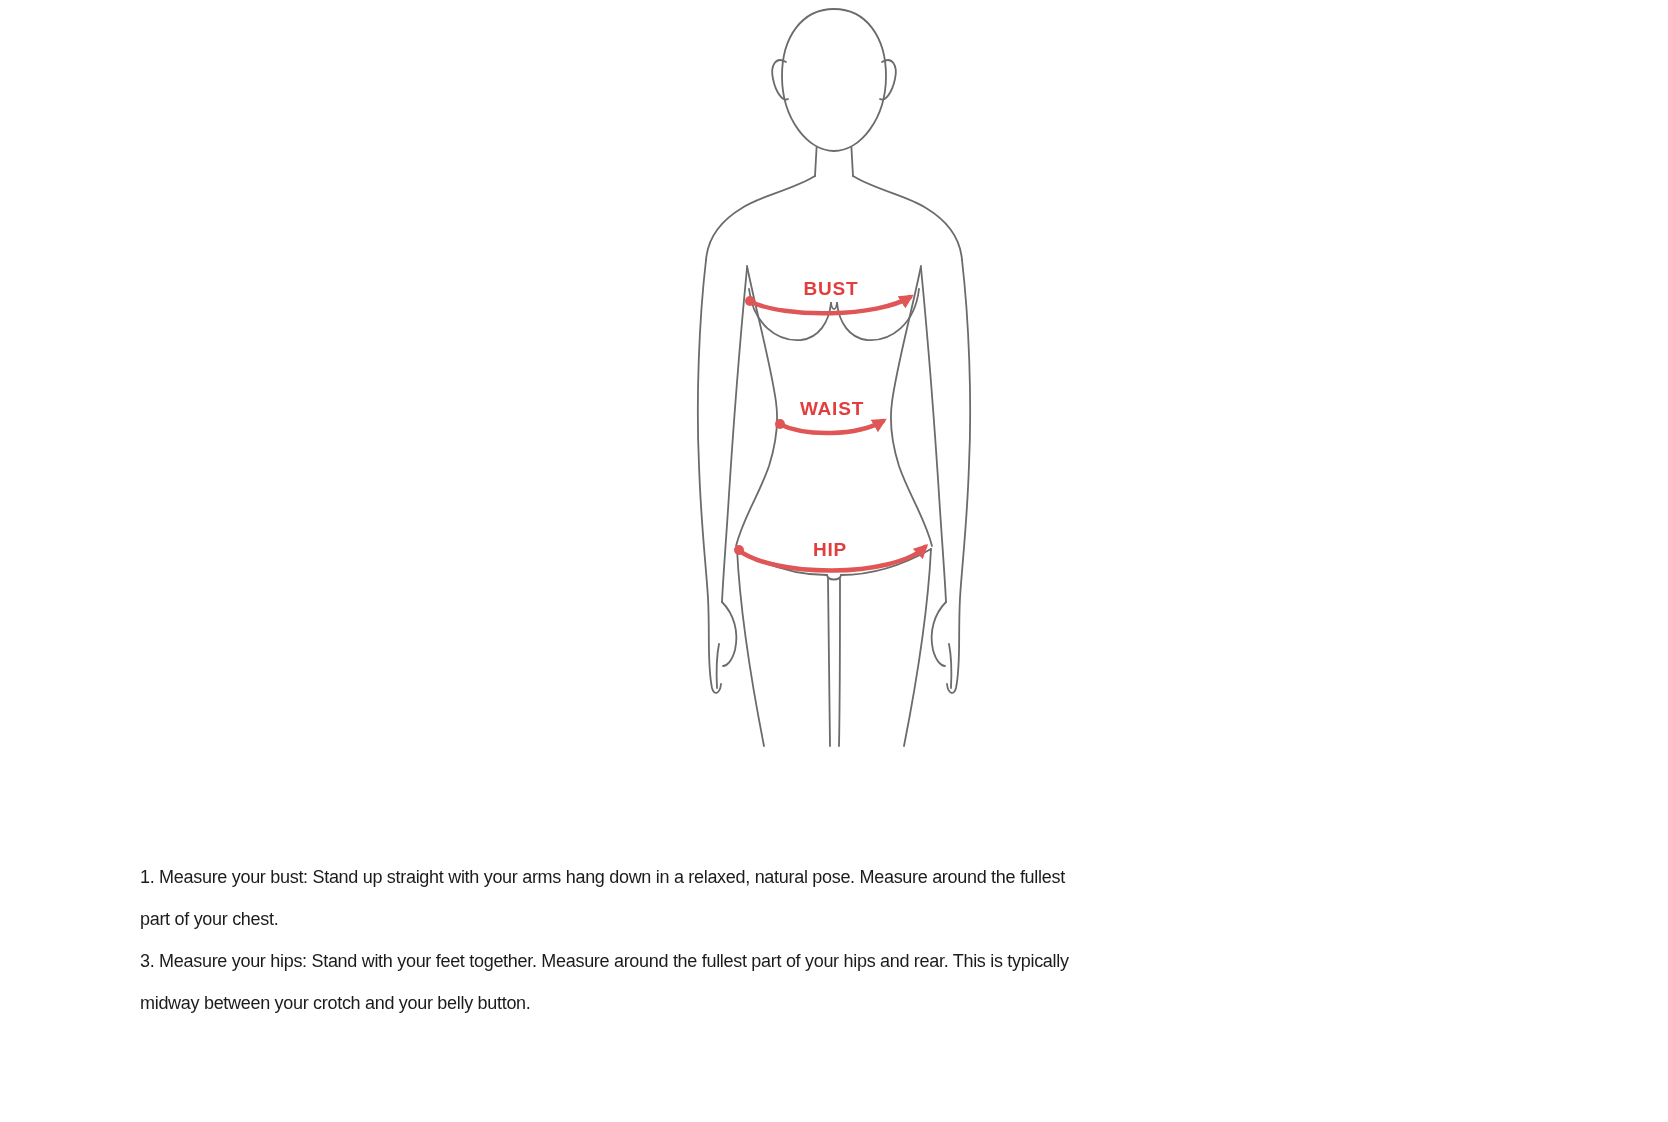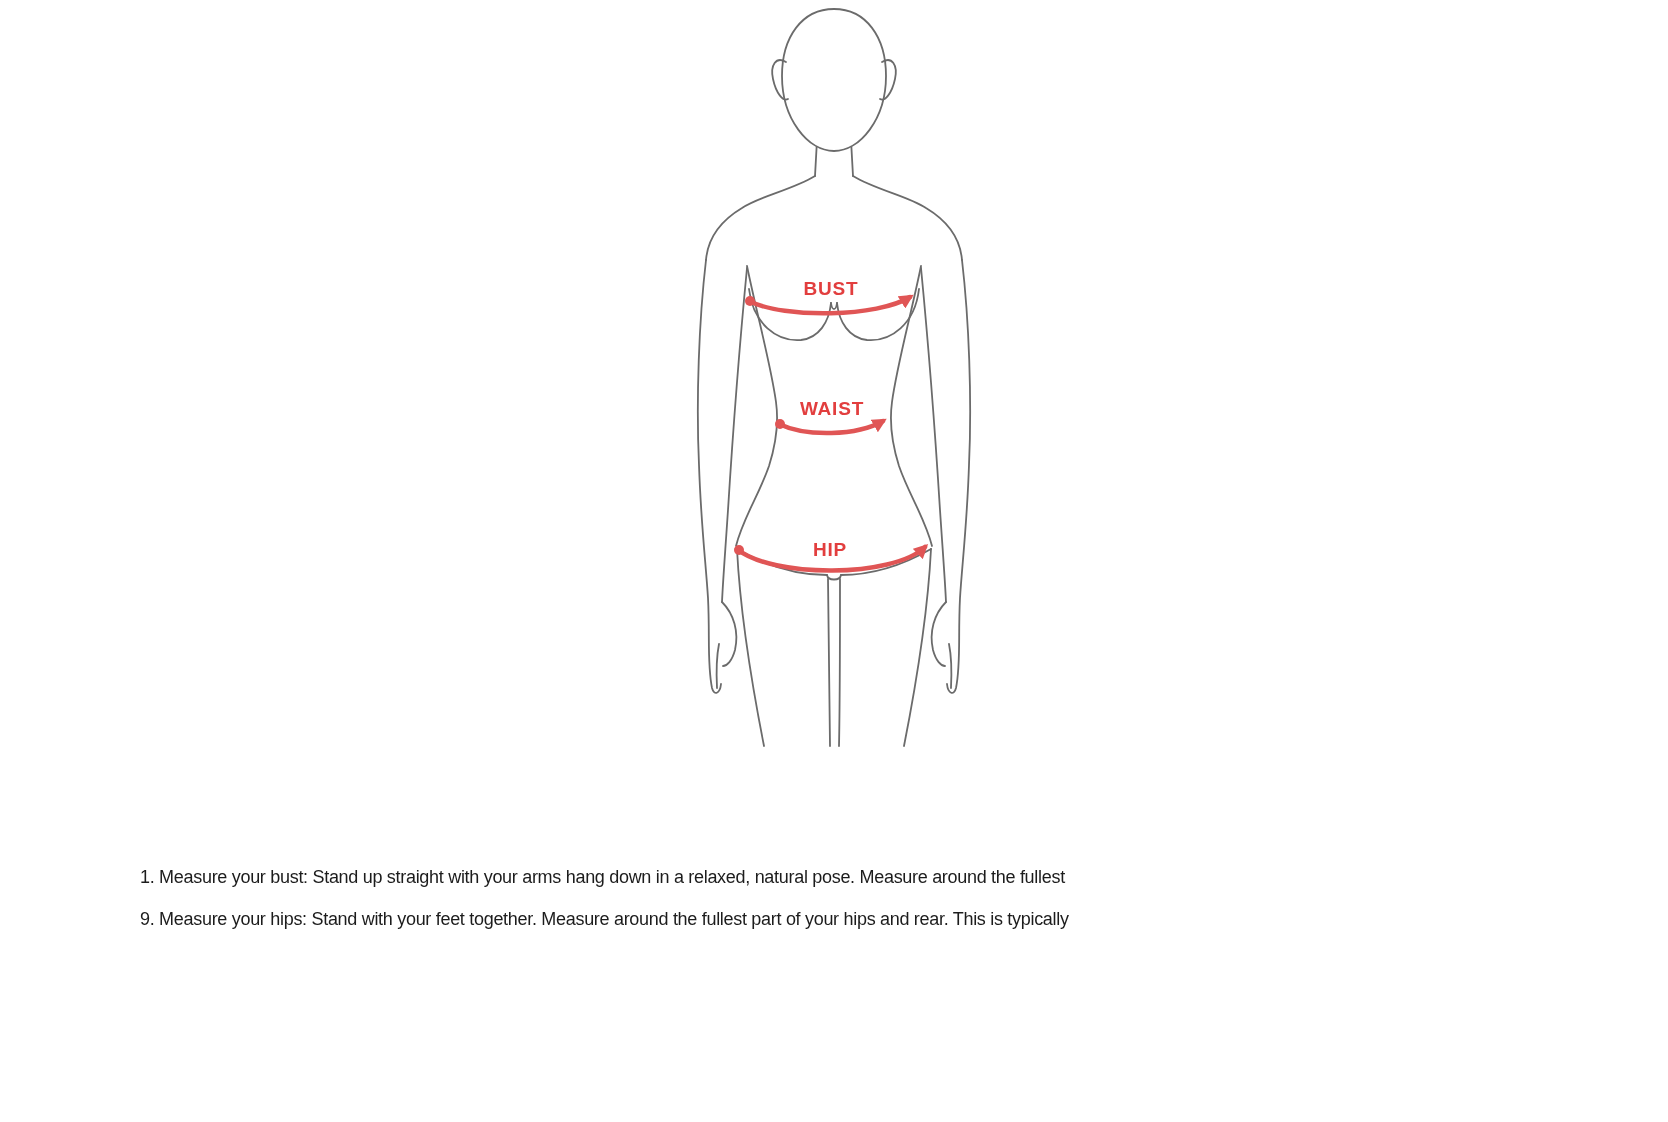--- a/index.html
+++ b/index.html
@@ -98,17 +98,19 @@
   <g fill="#e23e3e">
     <text x="831" y="295" text-anchor="middle">BUST</text>
     <text x="832" y="415" text-anchor="middle">WAIST</text>
     <text x="830" y="556" text-anchor="middle">HIP</text>
   </g>
 </svg>
 
 <div class="instructions">
   <div>
     <div class="iline">1. Measure your bust: Stand up straight with your arms hang down in a relaxed, natural pose. Measure around the fullest</div>
+    <div class="iline">part of your chest.</div>
   </div>
   <div>
-    <div class="iline">9. Measure your hips: Stand with your feet together. Measure around the fullest part of your hips and rear. This is typically</div>
+    <div class="iline">3. Measure your hips: Stand with your feet together. Measure around the fullest part of your hips and rear. This is typically</div>
+    <div class="iline">midway between your crotch and your belly button.</div>
   </div>
 </div>
 
 </body></html>

